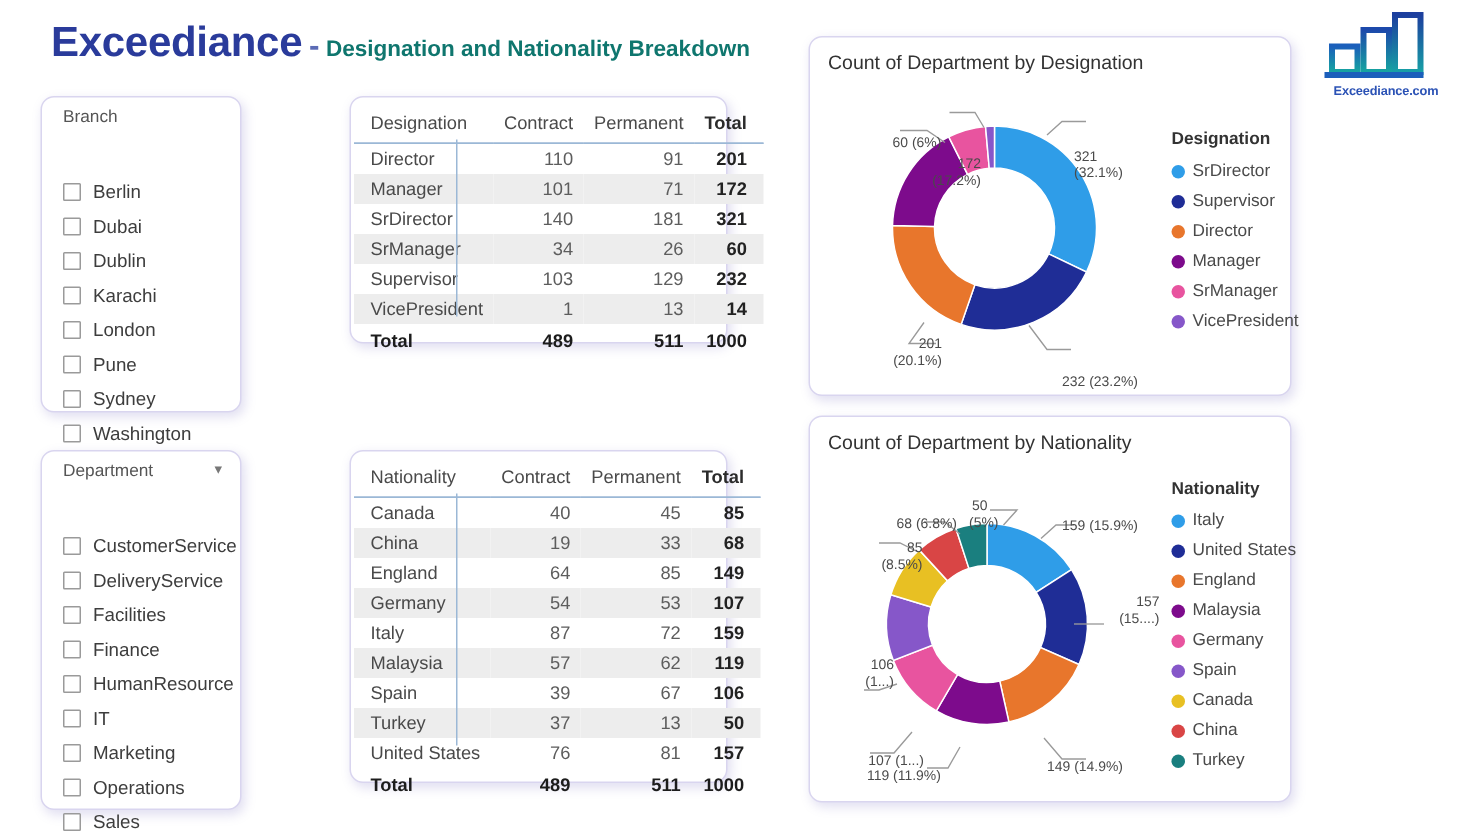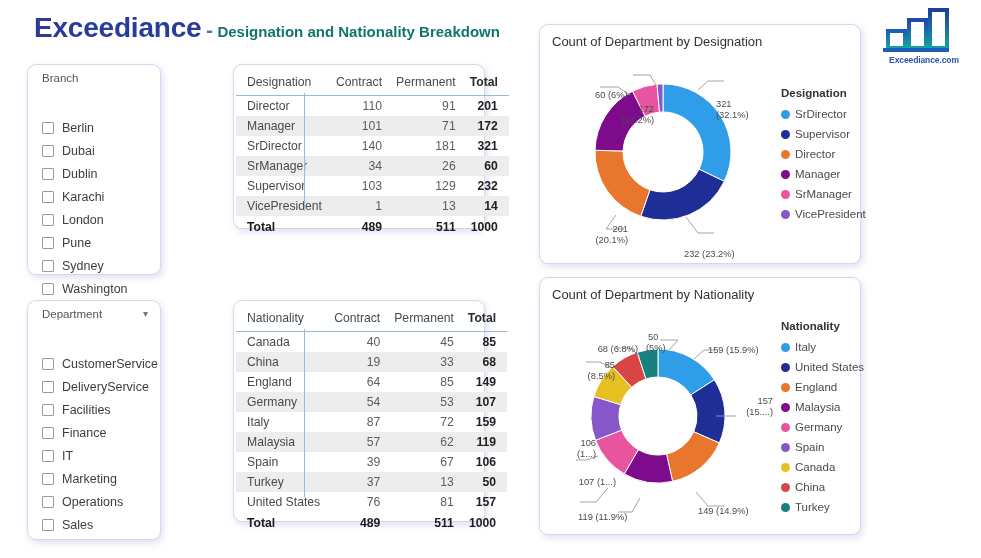--- a/index.html
+++ b/index.html
@@ -179,20 +179,24 @@
       <div class="slicer-item">
         <span class="cb"></span>
         <span>Facilities</span>
       </div>
       <div class="slicer-item">
         <span class="cb"></span>
         <span>Finance</span>
       </div>
       <div class="slicer-item">
         <span class="cb"></span>
+        <span>HumanResource</span>
+      </div>
+      <div class="slicer-item">
+        <span class="cb"></span>
         <span>IT</span>
       </div>
       <div class="slicer-item">
         <span class="cb"></span>
         <span>Marketing</span>
       </div>
       <div class="slicer-item">
         <span class="cb"></span>
         <span>Operations</span>
       </div>
@@ -363,21 +367,21 @@
         <span>60 (6%)</span>
       </div>
       <div class="dlabel" style="left:176px; top:50px;">
         <span>321</span><br>
         <span>(32.1%)</span>
       </div>
       <div class="dlabel r" style="left:36px; top:175px; width:52px;">
         <span>201</span><br>
         <span>(20.1%)</span>
       </div>
-      <div class="dlabel" style="left:144px; top:200px;">
+      <div class="dlabel" style="left:168px; top:200px;">
         <span>232 (23.2%)</span>
       </div>
     </div>
 
     <div class="legend" style="left:241px; top:62px;">
       <div class="legend-title">Designation</div>
       <div class="legend-row">
         <span class="legend-dot" style="background:#2f9de8;"></span>
         <span class="legend-label">SrDirector</span>
       </div>
@@ -444,21 +448,21 @@
         <span>159 (15.9%)</span>
       </div>
       <div class="dlabel r" style="left:178px; top:94px; width:55px;">
         <span>157</span><br>
         <span>(15....)</span>
       </div>
       <div class="dlabel r" style="left:2px; top:136px; width:54px;">
         <span>106</span><br>
         <span>(1...)</span>
       </div>
-      <div class="dlabel r" style="left:-2px; top:175px; width:78px;text-align:right;">
+      <div class="dlabel r" style="left:-2px; top:200px; width:78px;text-align:right;">
         <span>107 (1...)</span>
       </div>
       <div class="dlabel" style="left:38px; top:210px;">
         <span>119 (11.9%)</span>
       </div>
       <div class="dlabel" style="left:158px; top:204px;">
         <span>149 (14.9%)</span>
       </div>
     </div>
 

